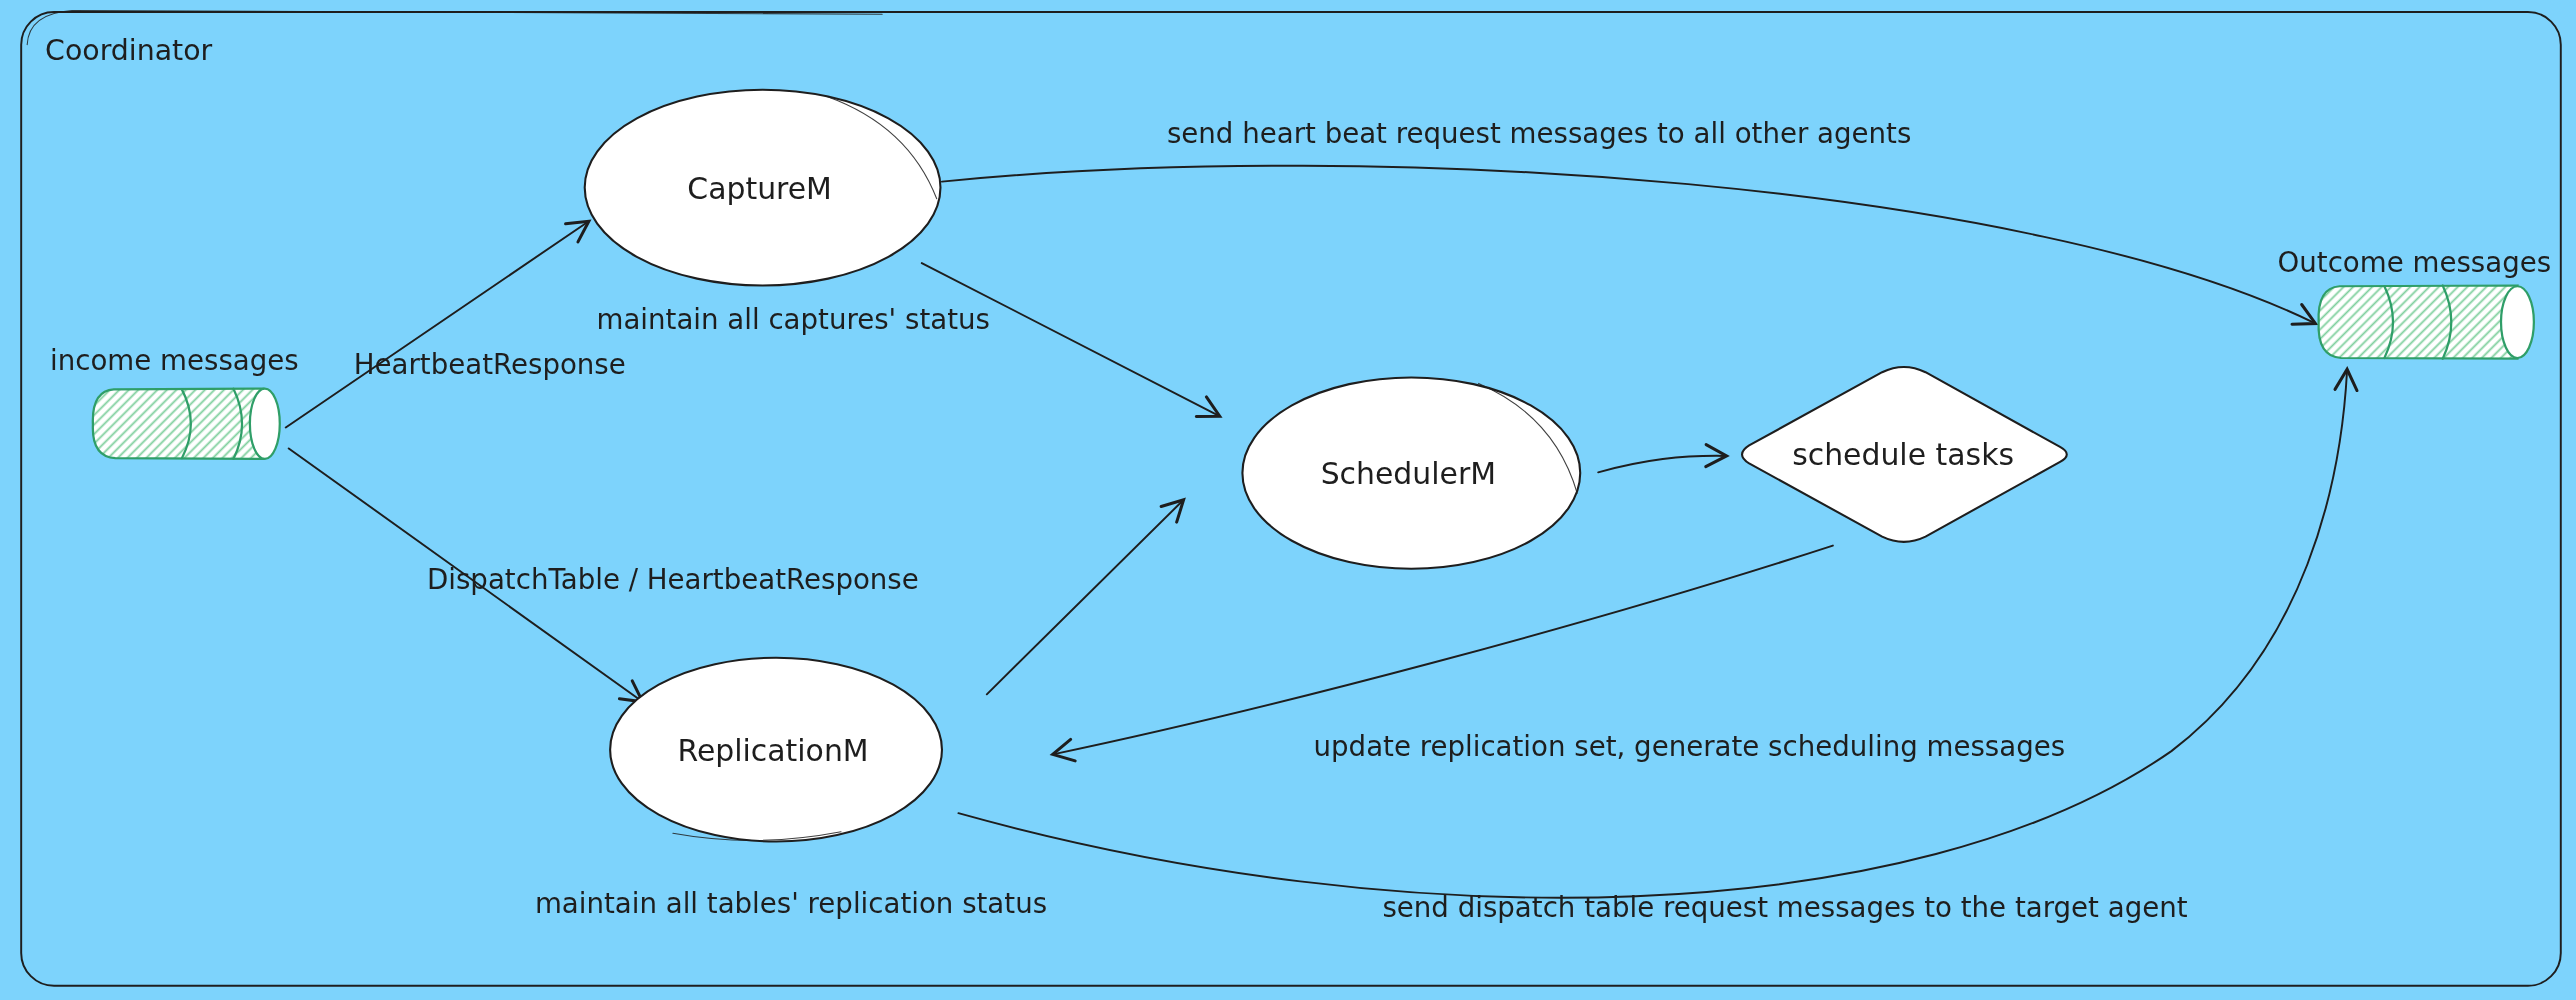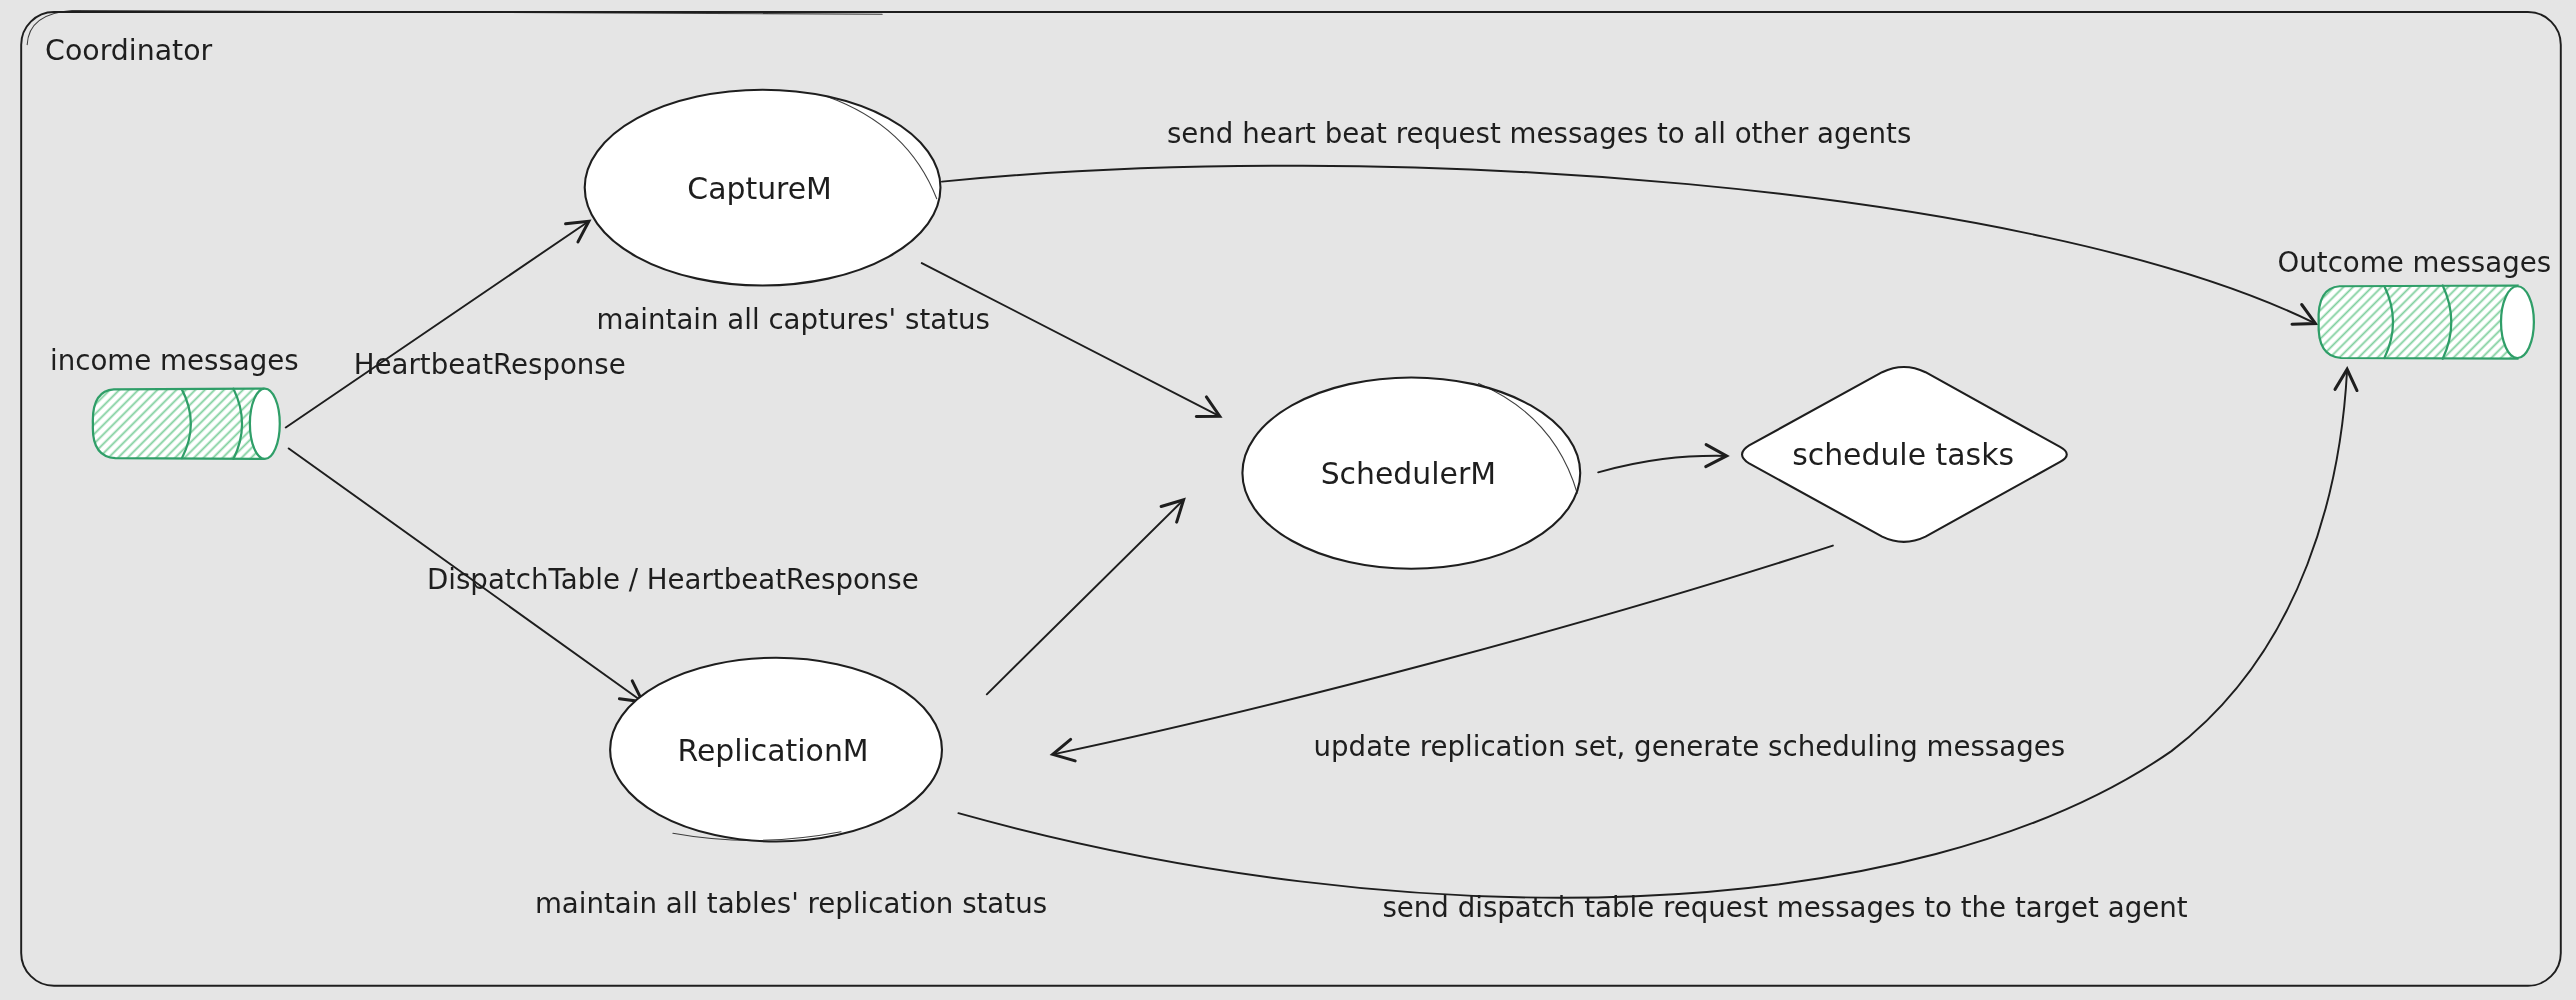--- a/index.html
+++ b/index.html
@@ -7,21 +7,21 @@
     padding: 0;
     background: #ffffff;
     width: 2576px;
     height: 1000px;
     overflow: hidden;
   }
   .canvas-wrap {
     position: relative;
     width: 2576px;
     height: 1000px;
-    background: #e5e5e5;
+    background: #7dd3fc;
   }
   svg {
     display: block;
     font-family: "DejaVu Sans", "Liberation Sans", sans-serif;
   }
   .ink  { stroke: #1e1e1e; fill: none; stroke-width: 2.6px; stroke-linecap: round; }
   .ink-thin { stroke: #1e1e1e; fill: none; stroke-width: 1.4px; stroke-linecap: round; opacity: .85; }
   .node-shape { stroke: #1e1e1e; fill: #ffffff; stroke-width: 2.8px; stroke-linejoin: round; }
   .queue-stroke { stroke: #2f9e68; fill: none; stroke-width: 3px; stroke-linecap: round; }
   .queue-body { stroke: #2f9e68; stroke-width: 3px; fill: url(#greenHatch); }

